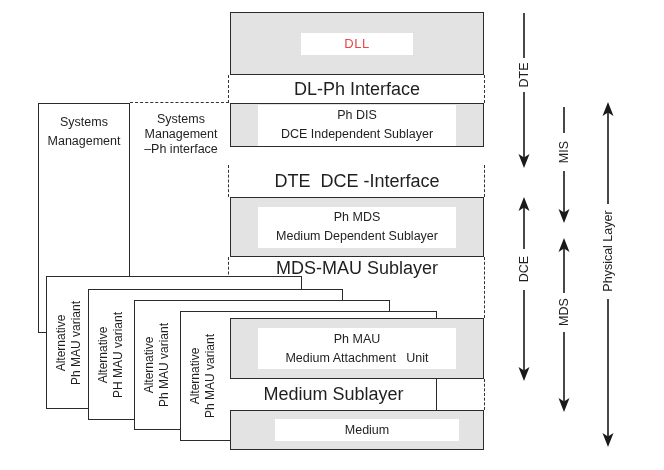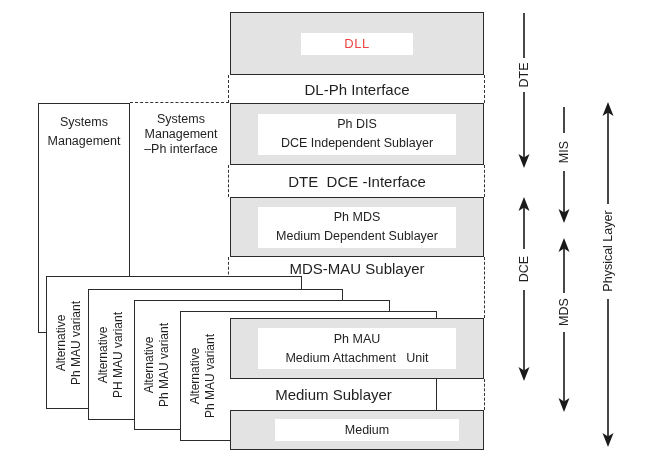--- a/index.html
+++ b/index.html
@@ -14,21 +14,21 @@
     display:flex;align-items:center;justify-content:center;z-index:30;
   }
   .innerlabel{
     background:#ffffff;display:flex;flex-direction:column;align-items:center;justify-content:center;
     text-align:center;font-size:12.5px;line-height:19px;
   }
   .innerlabel span{white-space:pre;}
   .dll-text{color:#ef4444;font-size:13px;letter-spacing:0.5px;}
   .gaplabel{
     display:flex;align-items:center;justify-content:center;text-align:right;
-    font-size:15px;z-index:40;pointer-events:none;
+    font-size:18px;z-index:40;pointer-events:none;
   }
   .gaplabel span{white-space:pre;}
   
   .vdash{width:0;border-left:1.6px dashed #333;z-index:5;}
   .hdash{height:0;border-top:1.6px dashed #333;z-index:5;}
   
   .smbox{
     background:#ffffff;border:1.6px solid #2b2b2b;box-sizing:border-box;z-index:1;
     text-align:center;font-size:12.5px;line-height:19px;padding-top:9px;
   }
@@ -118,21 +118,21 @@
   <div class="abs graybox" style="left:230px;top:12px;width:254px;height:63px;">
     <div class="innerlabel" style="width:112px;height:22px;">
       <span class="dll-text">DLL</span>
     </div>
   </div>
 
   <div class="abs gaplabel" style="left:230px;top:75px;width:254px;height:28px;">
     <span>DL-Ph Interface</span>
   </div>
 
-  <div class="abs graybox" style="left:230px;top:103px;width:254px;height:62px;">
+  <div class="abs graybox" style="left:230px;top:103px;width:254px;height:44px;">
     <div class="innerlabel" style="width:198px;height:41px;">
       <span>Ph DIS</span>
       <span>DCE Independent Sublayer</span>
     </div>
   </div>
 
   <div class="abs gaplabel" style="left:230px;top:165px;width:254px;height:32px;">
     <span>DTE  DCE -Interface</span>
   </div>
 

